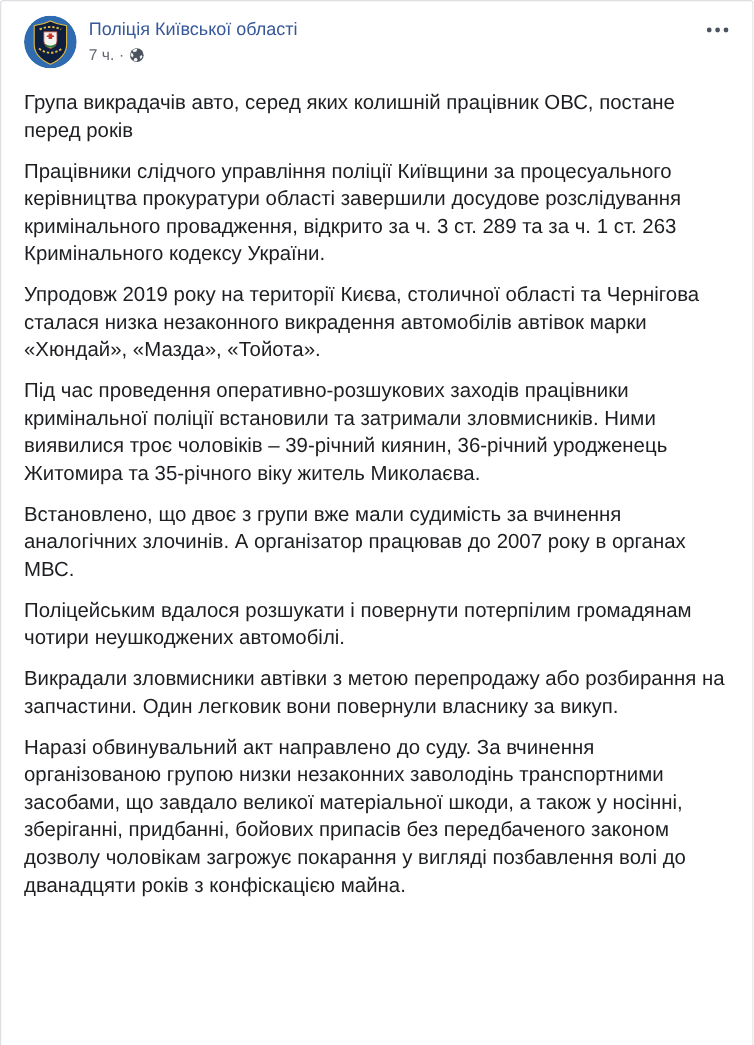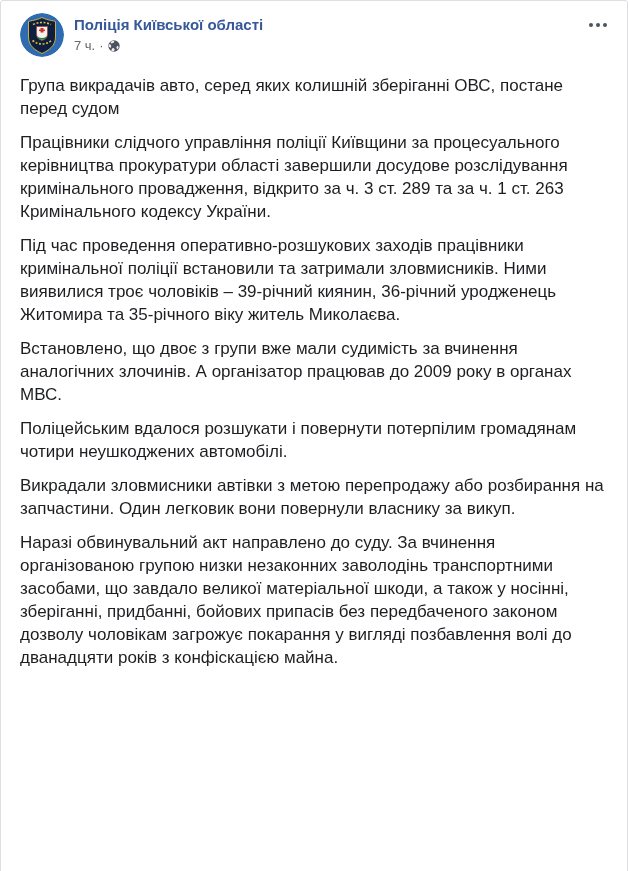--- a/index.html
+++ b/index.html
@@ -33,21 +33,21 @@
     cursor: pointer;
   }
   .avatar svg { display: block; }
   .header-meta {
     margin-left: 10px;
     padding-top: 2px;
   }
   .page-name {
     display: inline-block;
     color: #365899;
-    font-weight: 700;
+    font-weight: 400;
     font-size: 15px;
     line-height: 20px;
     text-decoration: none;
     cursor: pointer;
   }
   .sub-line {
     display: flex;
     margin-top: 3px;
     color: #616770;
     font-size: 13px;
@@ -129,22 +129,23 @@
 
     <div class="more-button">
       <span class="dot-i"></span>
       <span class="dot-i"></span>
       <span class="dot-i"></span>
     </div>
 
   </div>
 
   <div class="post-body">
-    <p>Група викрадачів авто, серед яких колишній зберіганні ОВС, постане перед судом</p>
+    <p>Група викрадачів авто, серед яких колишній працівник ОВС, постане перед років</p>
     <p>Працівники слідчого управління поліції Київщини за процесуального керівництва прокуратури області завершили досудове розслідування кримінального провадження, відкрито за ч. 3 ст. 289 та за ч. 1 ст. 263 Кримінального кодексу України.</p>
+    <p>Упродовж 2019 року на території Києва, столичної області та Чернігова сталася низка незаконного викрадення автомобілів автівок марки «Хюндай», «Мазда», «Тойота».</p>
     <p>Під час проведення оперативно-розшукових заходів працівники кримінальної поліції встановили та затримали зловмисників. Ними виявилися троє чоловіків – 39-річний киянин, 36-річний уродженець Житомира та 35-річного віку житель Миколаєва.</p>
-    <p>Встановлено, що двоє з групи вже мали судимість за вчинення аналогічних злочинів. А організатор працював до 2009 року в органах МВС.</p>
+    <p>Встановлено, що двоє з групи вже мали судимість за вчинення аналогічних злочинів. А організатор працював до 2007 року в органах МВС.</p>
     <p>Поліцейським вдалося розшукати і повернути потерпілим громадянам чотири неушкоджених автомобілі.</p>
     <p>Викрадали зловмисники автівки з метою перепродажу або розбирання на запчастини. Один легковик вони повернули власнику за викуп.</p>
     <p>Наразі обвинувальний акт направлено до суду. За вчинення організованою групою низки незаконних заволодінь транспортними засобами, що завдало великої матеріальної шкоди, а також у носінні, зберіганні, придбанні, бойових припасів без передбаченого законом дозволу чоловікам загрожує покарання у вигляді позбавлення волі до дванадцяти років з конфіскацією майна.</p>
   </div>
 
 </div>
 
 </body></html>

